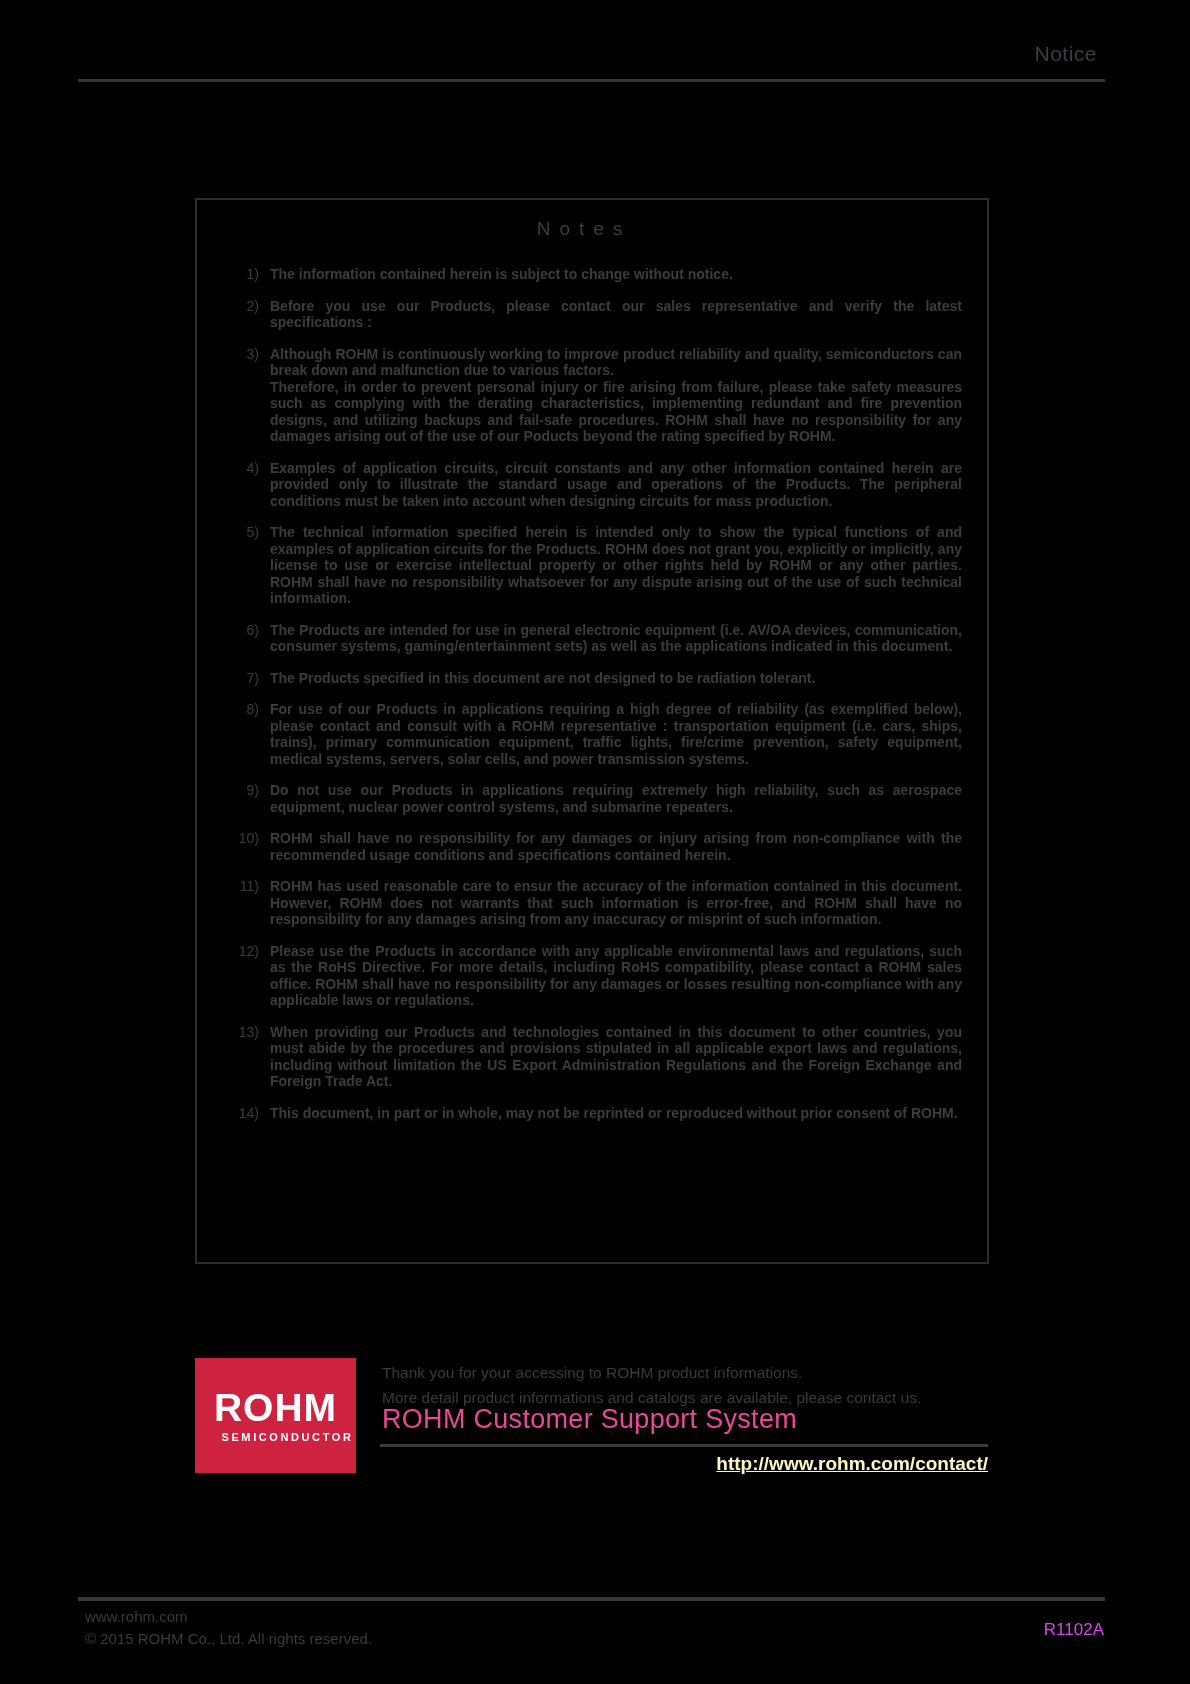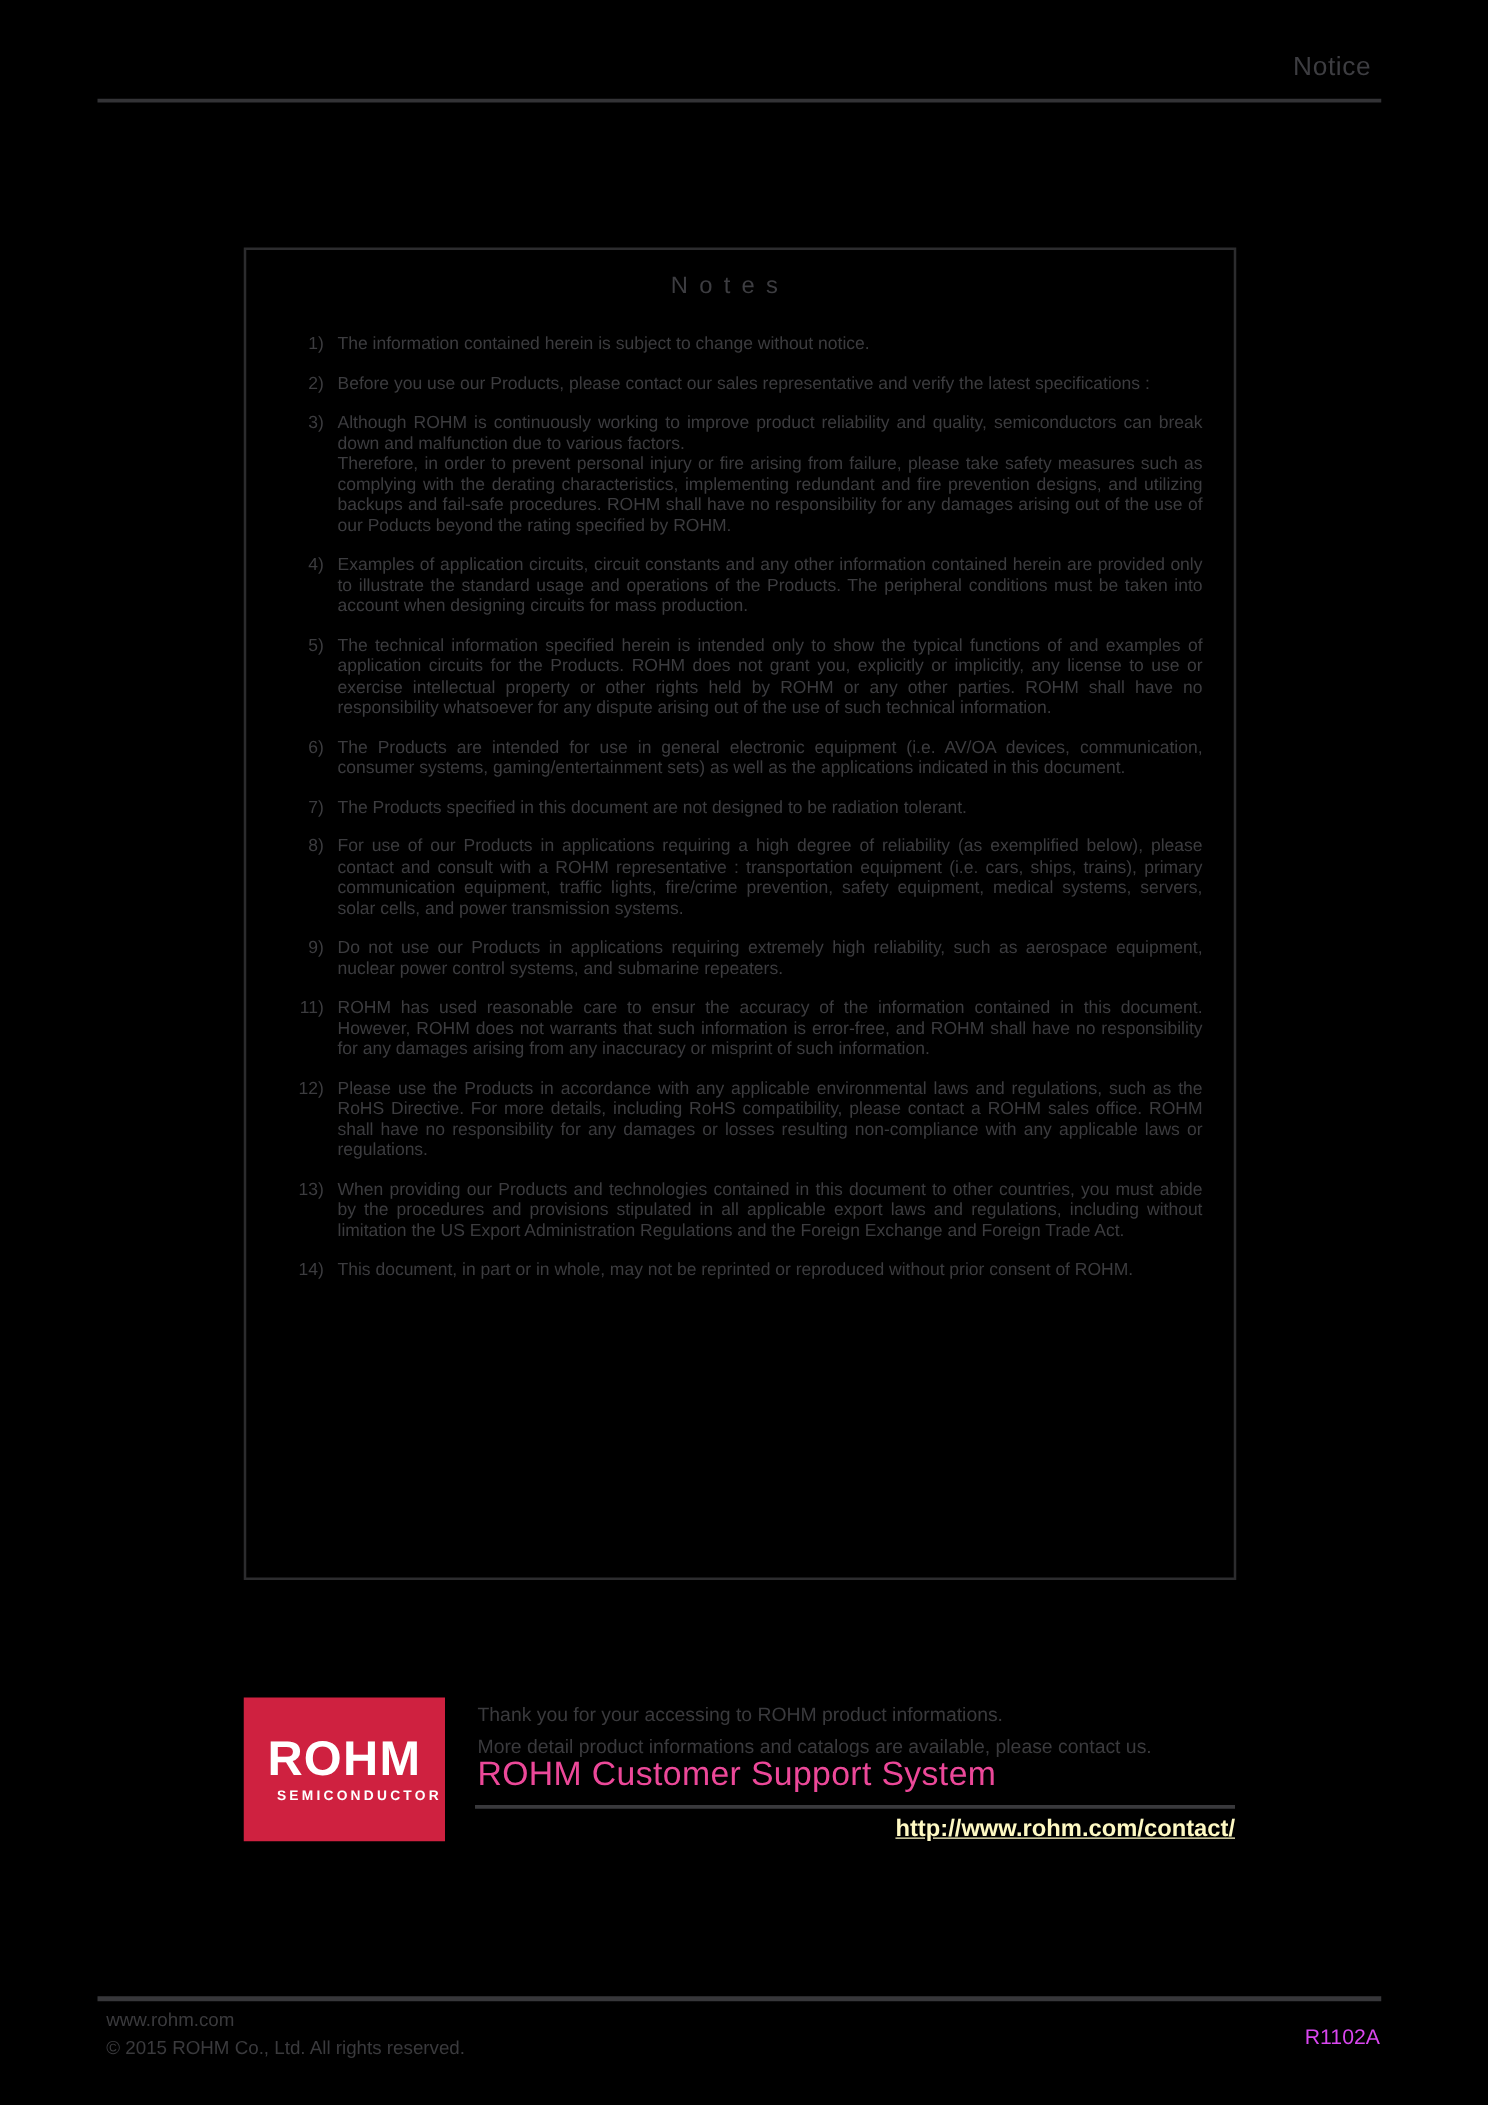--- a/index.html
+++ b/index.html
@@ -37,21 +37,21 @@
     display:flex;align-items:flex-start;
     margin-bottom:15px;
   }
   .note-num{
     flex:0 0 62px;text-align:right;
     font-size:14px;line-height:16.5px;color:#3c3c3f;
   }
   .note-text{
     flex:1;margin-left:11px;
     font-size:14px;line-height:16.5px;color:#3c3c3f;
-    text-align:justify;white-space:pre-line;
+    text-align:justify;white-space:pre-line;font-weight:bold;
   }
 
   
   .rohm-logo{
     top:1358px;left:195px;width:161px;height:115px;
     display:flex;flex-direction:column;align-items:center;justify-content:center;
   }
   .rohm-logo .brand{
     color:#fff;font-weight:bold;font-size:39px;line-height:38px;letter-spacing:1px;
   }
@@ -121,20 +121,24 @@
   <div class="note-item">
     <div class="note-num">8)</div>
     <div class="note-text">For use of our Products in applications requiring a high degree of reliability (as exemplified below), please contact and consult with a ROHM representative : transportation equipment (i.e. cars, ships, trains), primary communication equipment, traffic lights, fire/crime prevention, safety equipment, medical systems, servers, solar cells, and power transmission systems.</div>
   </div>
 
   <div class="note-item">
     <div class="note-num">9)</div>
     <div class="note-text">Do not use our Products in applications requiring extremely high reliability, such as aerospace equipment, nuclear power control systems, and submarine repeaters.</div>
   </div>
 
+  <div class="note-item">
+    <div class="note-num">10)</div>
+    <div class="note-text">ROHM shall have no responsibility for any damages or injury arising  from non-compliance with the recommended usage conditions and specifications contained herein.</div>
+  </div>
 
   <div class="note-item">
     <div class="note-num">11)</div>
     <div class="note-text">ROHM has used reasonable care to ensur  the accuracy of the information contained  in this document. However, ROHM does not warrants that such information is error-free, and ROHM shall have no responsibility for any damages arising from any inaccuracy or misprint of such information.</div>
   </div>
 
   <div class="note-item">
     <div class="note-num">12)</div>
     <div class="note-text">Please use the Products in accordance with any applicable environmental laws and regulations, such as the RoHS Directive. For more details, including RoHS compatibility, please contact a ROHM sales office. ROHM shall have  no responsibility for any damages or losses resulting non-compliance with any applicable laws or regulations.</div>
   </div>

